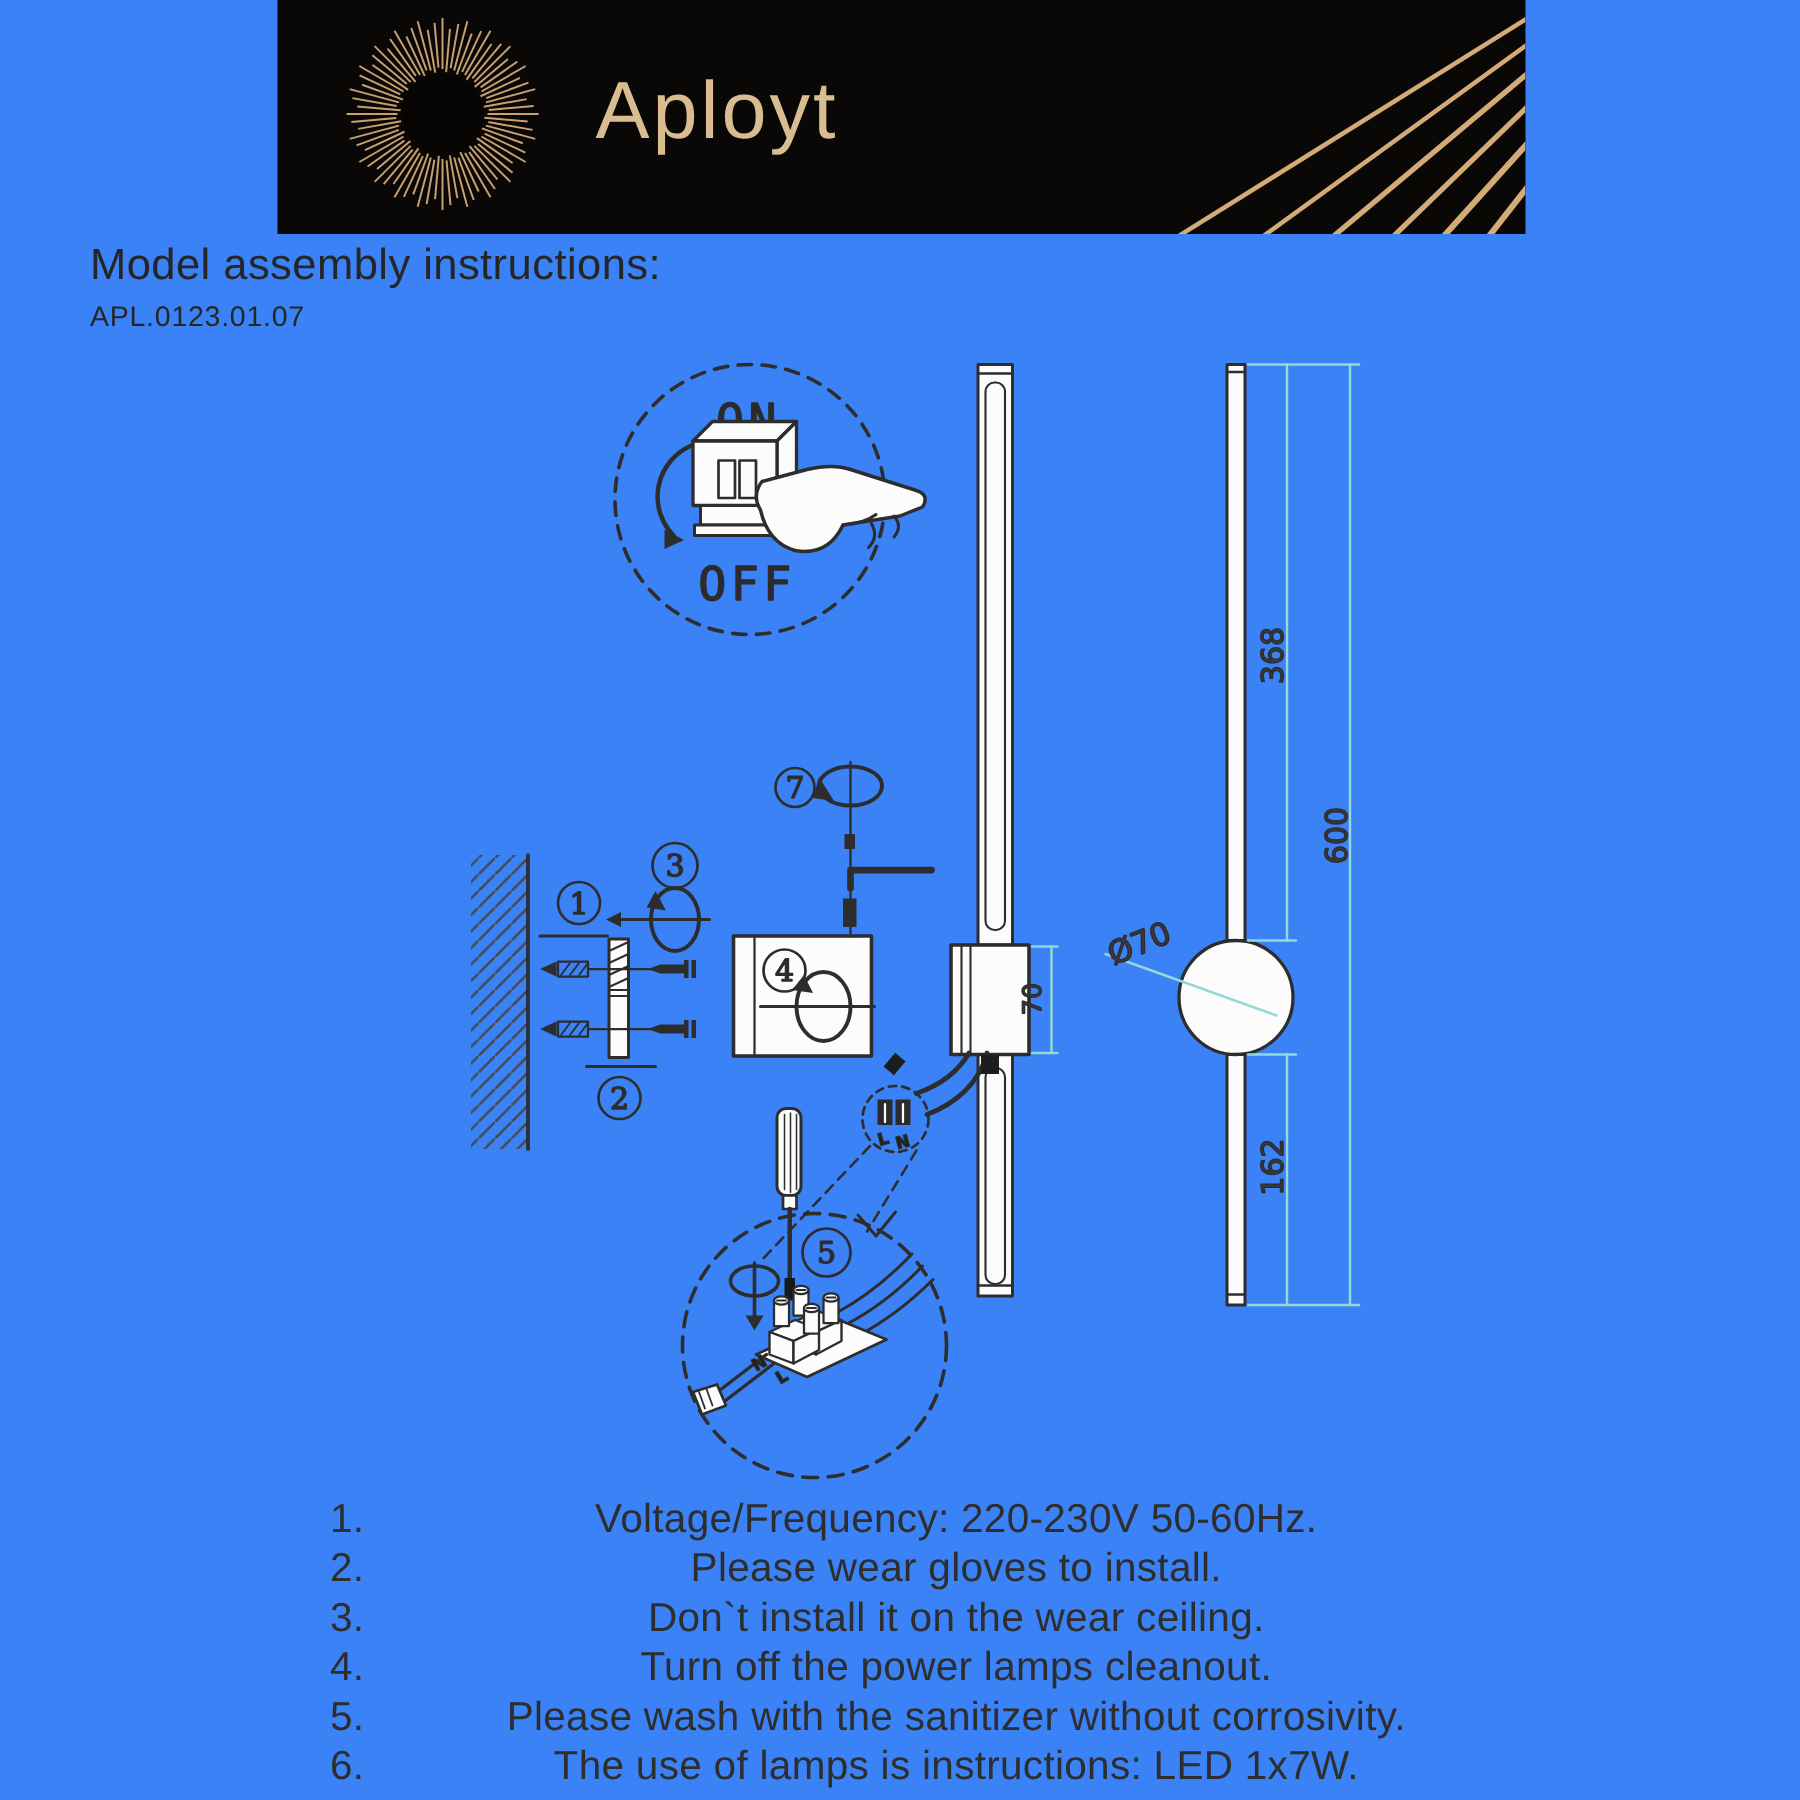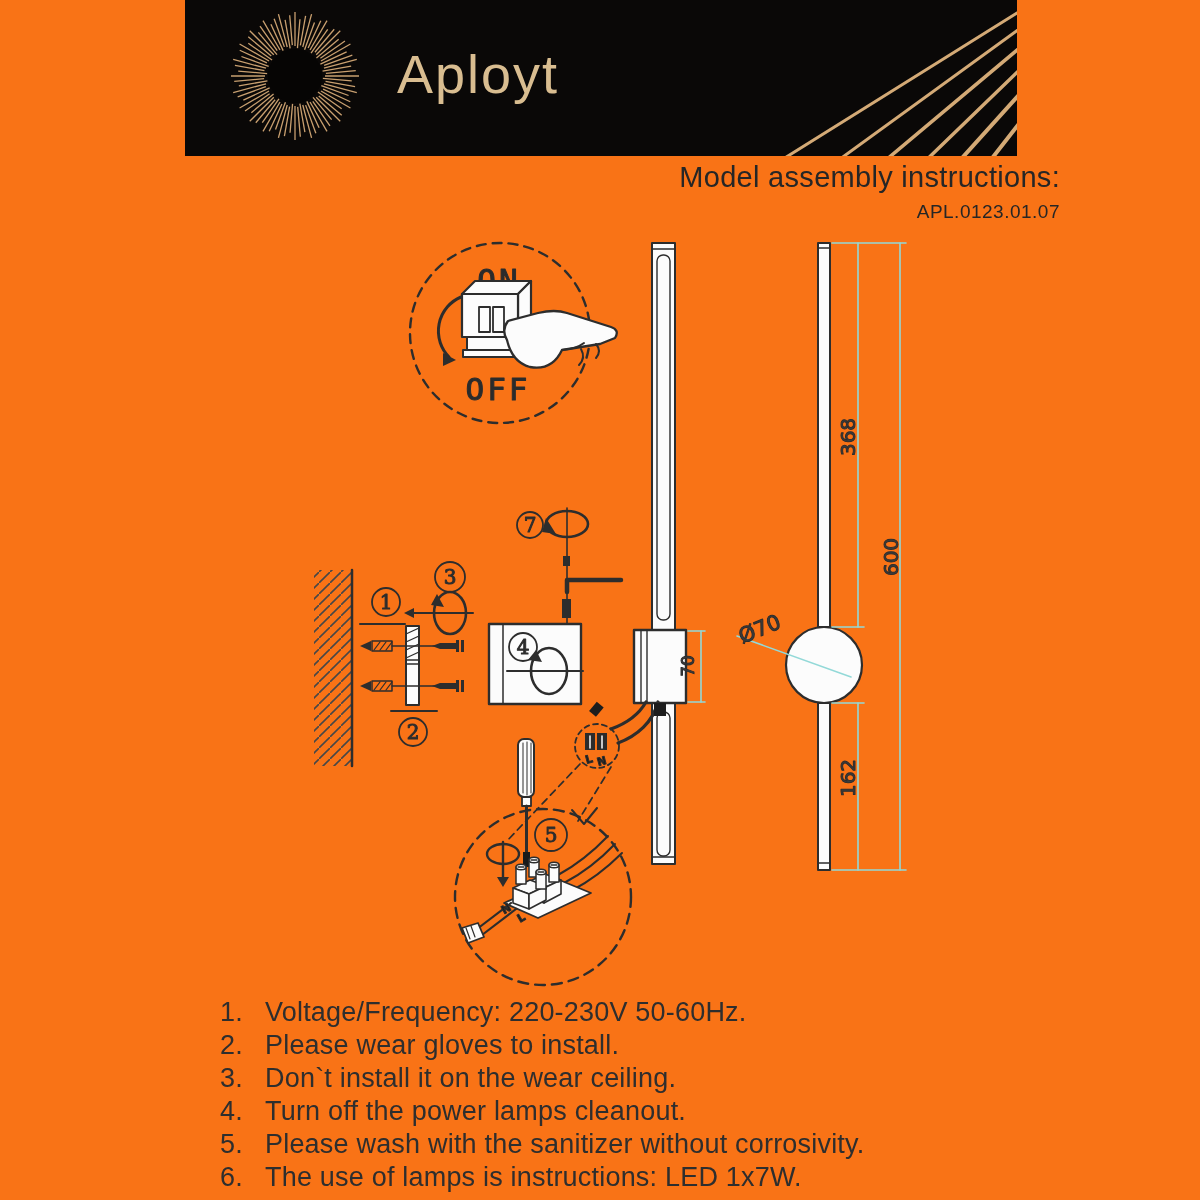--- a/index.html
+++ b/index.html
@@ -1,55 +1,55 @@
 <!DOCTYPE html>
 <html><head>
 <meta charset="utf-8">
 <style>
   html,body { margin:0; padding:0; }
   .page {
     position:relative; width:1200px; height:1200px;
-    background:#f97316; overflow:hidden;
+    background:#3b82f6; overflow:hidden;
     font-family:"Liberation Sans", sans-serif;
   }
   
   .banner {
     position:absolute; left:185px; top:0; width:832px; height:156px;
     background:#0a0807; overflow:hidden;
   }
   .banner svg { position:absolute; left:0; top:0; }
   .brand {
     position:absolute; left:212px; top:44px;
     font-size:54px; line-height:60px; color:#d9bd90;
     letter-spacing:2px; font-weight:400;
     font-family:"Liberation Sans", sans-serif;
   }
   
   .title-block {
     position:absolute; left:60px; top:160px; width:1000px;
-    text-align:right; color:#262626;
+    text-align:left; color:#262626;
   }
   .title-block .h { font-size:29px; line-height:35px; letter-spacing:0.3px; }
   .title-block .m { font-size:19px; line-height:34px; letter-spacing:0.5px; }
   
   svg.diagram { position:absolute; left:0; top:0; }
   text.cadnum  { font-family:"DejaVu Serif", serif; font-size:20px; fill:#2d2d2d; text-anchor:middle; }
   text.dim     { font-family:"DejaVu Sans", sans-serif; font-size:20px; fill:#3c3c3c; text-anchor:middle; }
   text.dimsm   { font-family:"DejaVu Sans", sans-serif; font-size:17px; fill:#3c3c3c; text-anchor:middle; }
   text.dimrot  { font-family:"DejaVu Sans", sans-serif; font-size:21px; fill:#3c3c3c; text-anchor:middle; }
   text.stencil { font-family:"DejaVu Sans Mono", monospace; font-size:31px; fill:#2b2b2b; text-anchor:middle; letter-spacing:3px; }
   text.tiny    { font-family:"DejaVu Sans", sans-serif; font-size:11px; font-weight:bold; fill:#1d1d1d; text-anchor:middle; }
   
   .instructions {
     position:absolute; left:220px; top:996px; width:790px;
     color:#2e2e2e; font-size:27px; line-height:33px; letter-spacing:0.2px;
   }
   .inst-row { display:flex; }
   .inst-num { width:45px; flex:0 0 45px; }
-  .inst-text { flex:1; }
+  .inst-text { flex:1;text-align:center; }
 </style>
 </head>
 <body>
 
 <div class="page">
 
   <div class="banner">
     <svg width="832" height="156" viewBox="0 0 832 156">
 
       <g stroke="#c9a070" stroke-width="1.3">

